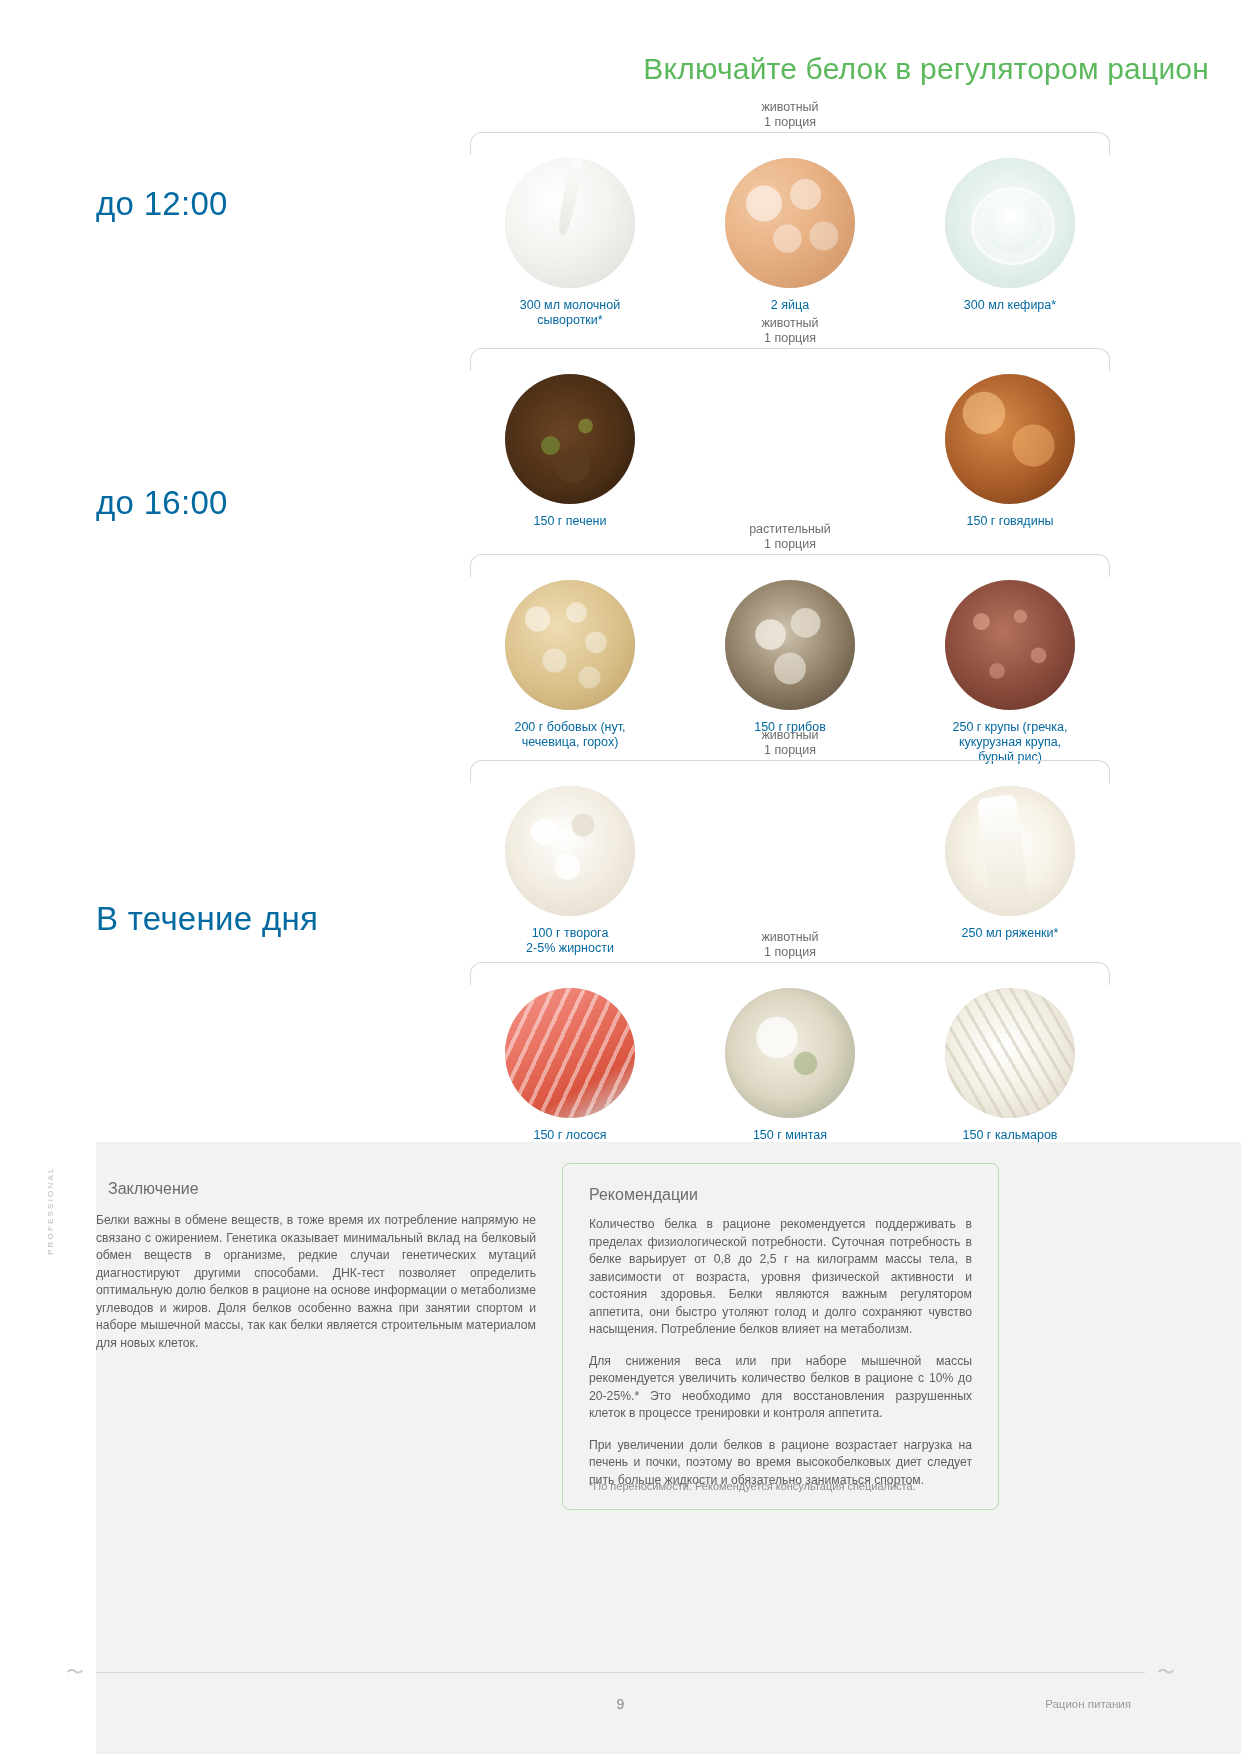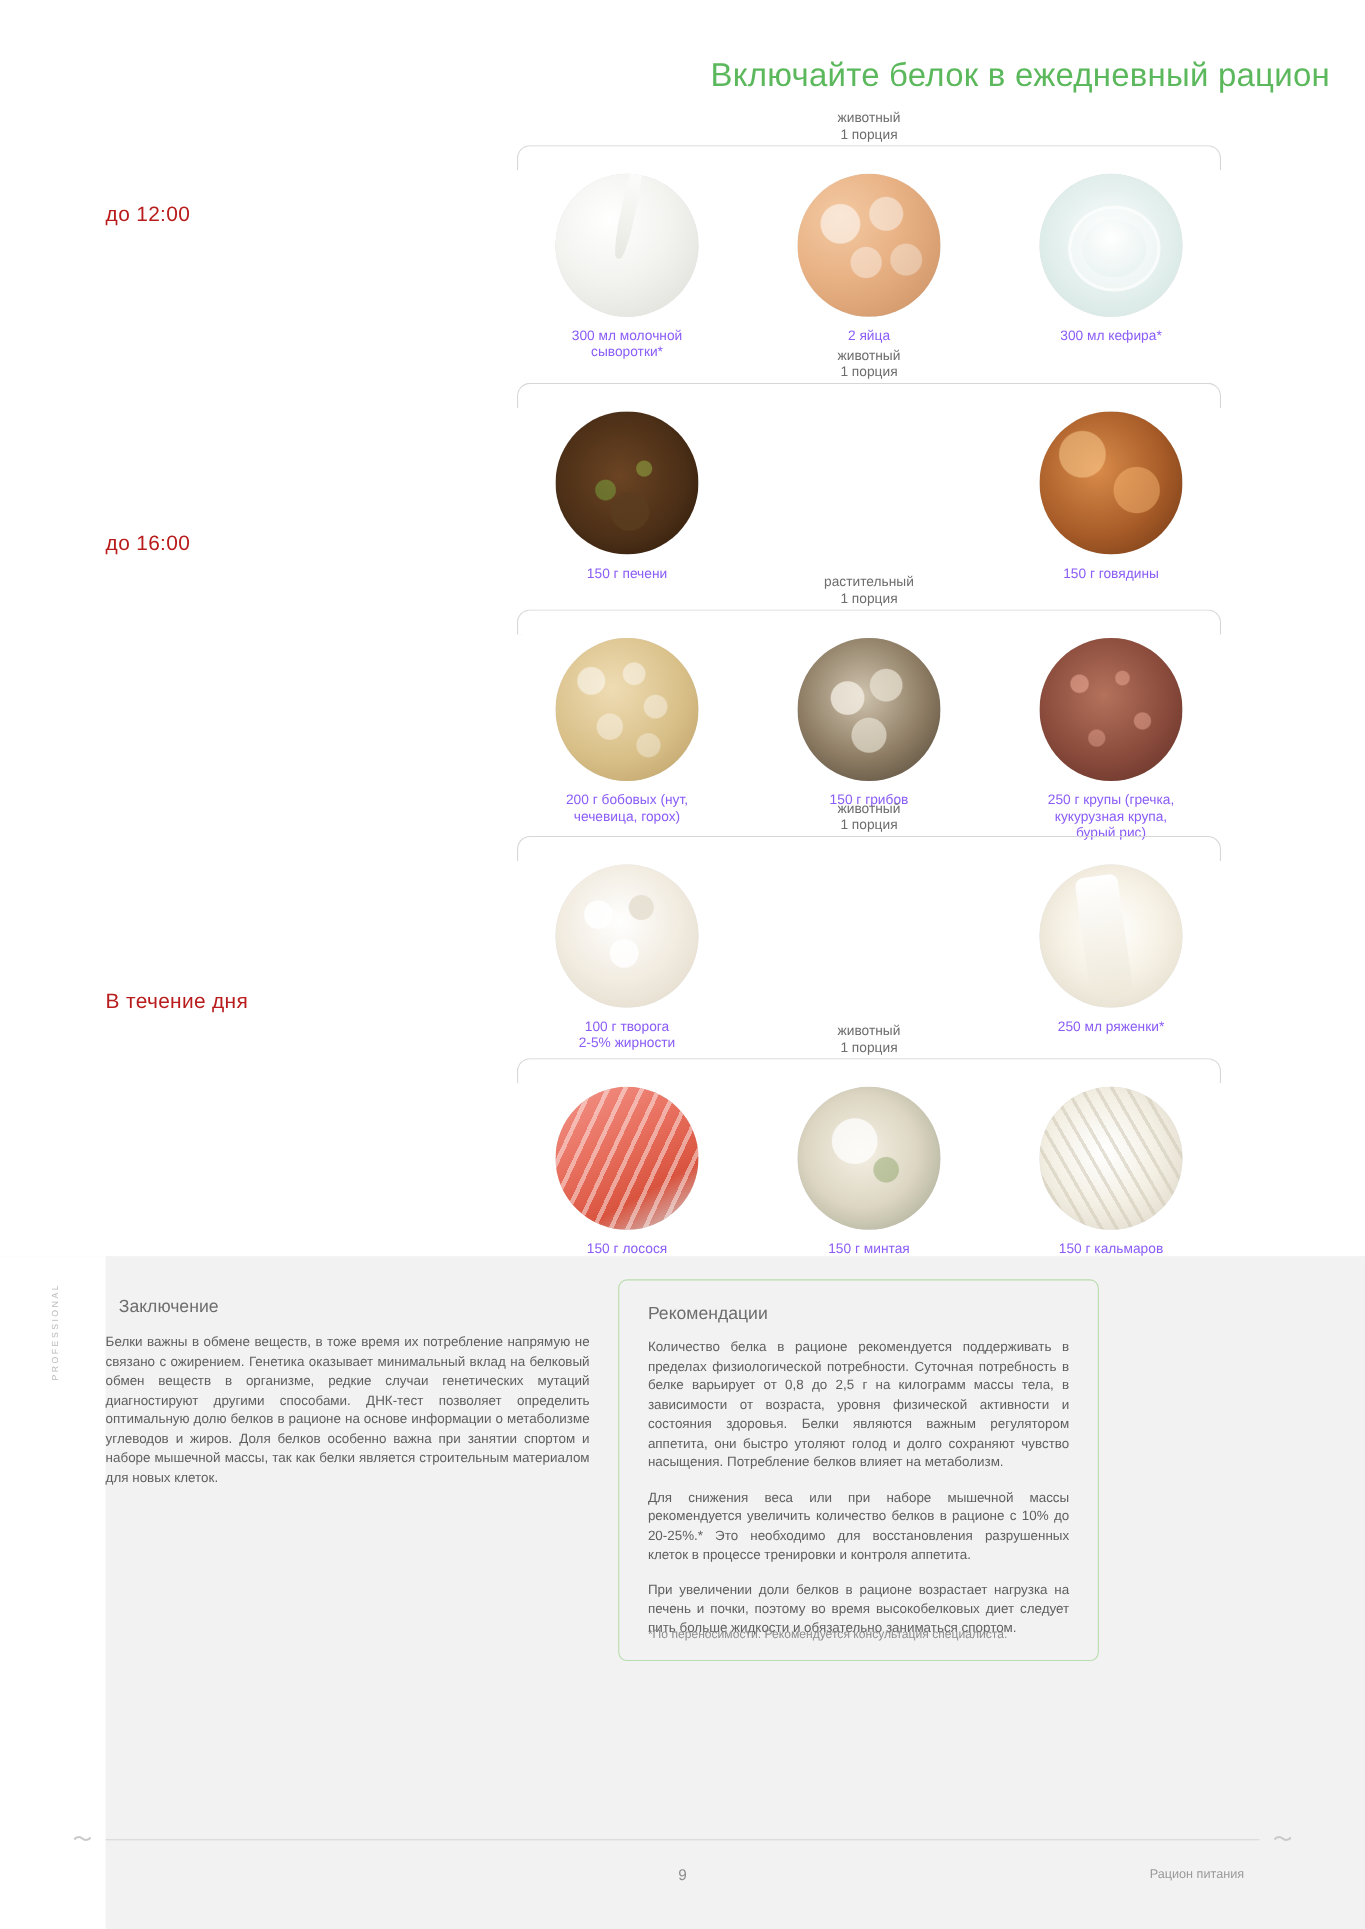--- a/index.html
+++ b/index.html
@@ -19,22 +19,22 @@
     font-size:30px;
     color:#5cb85c;
     font-weight:400;
     letter-spacing:0.2px;
     text-align:right;
   }
 
   
   .time-label{
     position:absolute;
-    font-size:19px;
-    color:#b91c1c;
+    font-size:33px;
+    color:#0369a1;
     font-weight:400;
     letter-spacing:0.3px;
     text-align:right;
   }
 
   
   .group{position:absolute;left:470px;width:640px;}
   .group-head{
     position:relative;
     text-align:center;
@@ -69,21 +69,21 @@
     width:130px;height:130px;
     border-radius:50%;
     margin:0 auto 10px auto;
     overflow:hidden;
     position:relative;
     background:#ddd;
   }
   .cap{
     font-size:12.5px;
     line-height:15px;
-    color:#8b5cf6;
+    color:#0369a1;
   }
 
   
   .ph{position:absolute;inset:0;}
   .ph.whey{background:radial-gradient(circle at 38% 32%, #ffffff 0%, #f3f3f0 45%, #dcdcd6 100%);}
   .ph.whey:after{content:"";position:absolute;left:46%;top:-10%;width:10%;height:70%;background:linear-gradient(180deg,#ffffff,#e8e8e2);transform:rotate(12deg);border-radius:40%;}
   .ph.eggs{background:radial-gradient(circle at 30% 30%, #f3c9a2 0%, #e8b184 45%, #c98f62 100%);}
   .ph.eggs:after{content:"";position:absolute;inset:0;background:
      radial-gradient(circle at 30% 35%, rgba(255,255,255,.55) 0 14%, transparent 15%),
      radial-gradient(circle at 62% 28%, rgba(255,255,255,.45) 0 12%, transparent 13%),
@@ -234,21 +234,21 @@
     right:110px;top:1698px;
     font-size:11.5px;
     color:#9a9a9a;
   }
 </style>
 </head>
 <body>
 
 <div class="page">
 
-  <div class="title">Включайте белок в ежедневный рацион</div>
+  <div class="title">Включайте белок в регулятором рацион</div>
 
   <div class="time-label" style="top:185px;left:96px;">до 12:00</div>
   <div class="time-label" style="top:484px;left:96px;">до 16:00</div>
   <div class="time-label" style="top:900px;left:96px;">В течение дня</div>
 
   <div class="group" style="top:100px;">
     <div class="group-head">
       <span class="kind">животный</span>
       <span class="portion">1 порция</span>
     </div>

